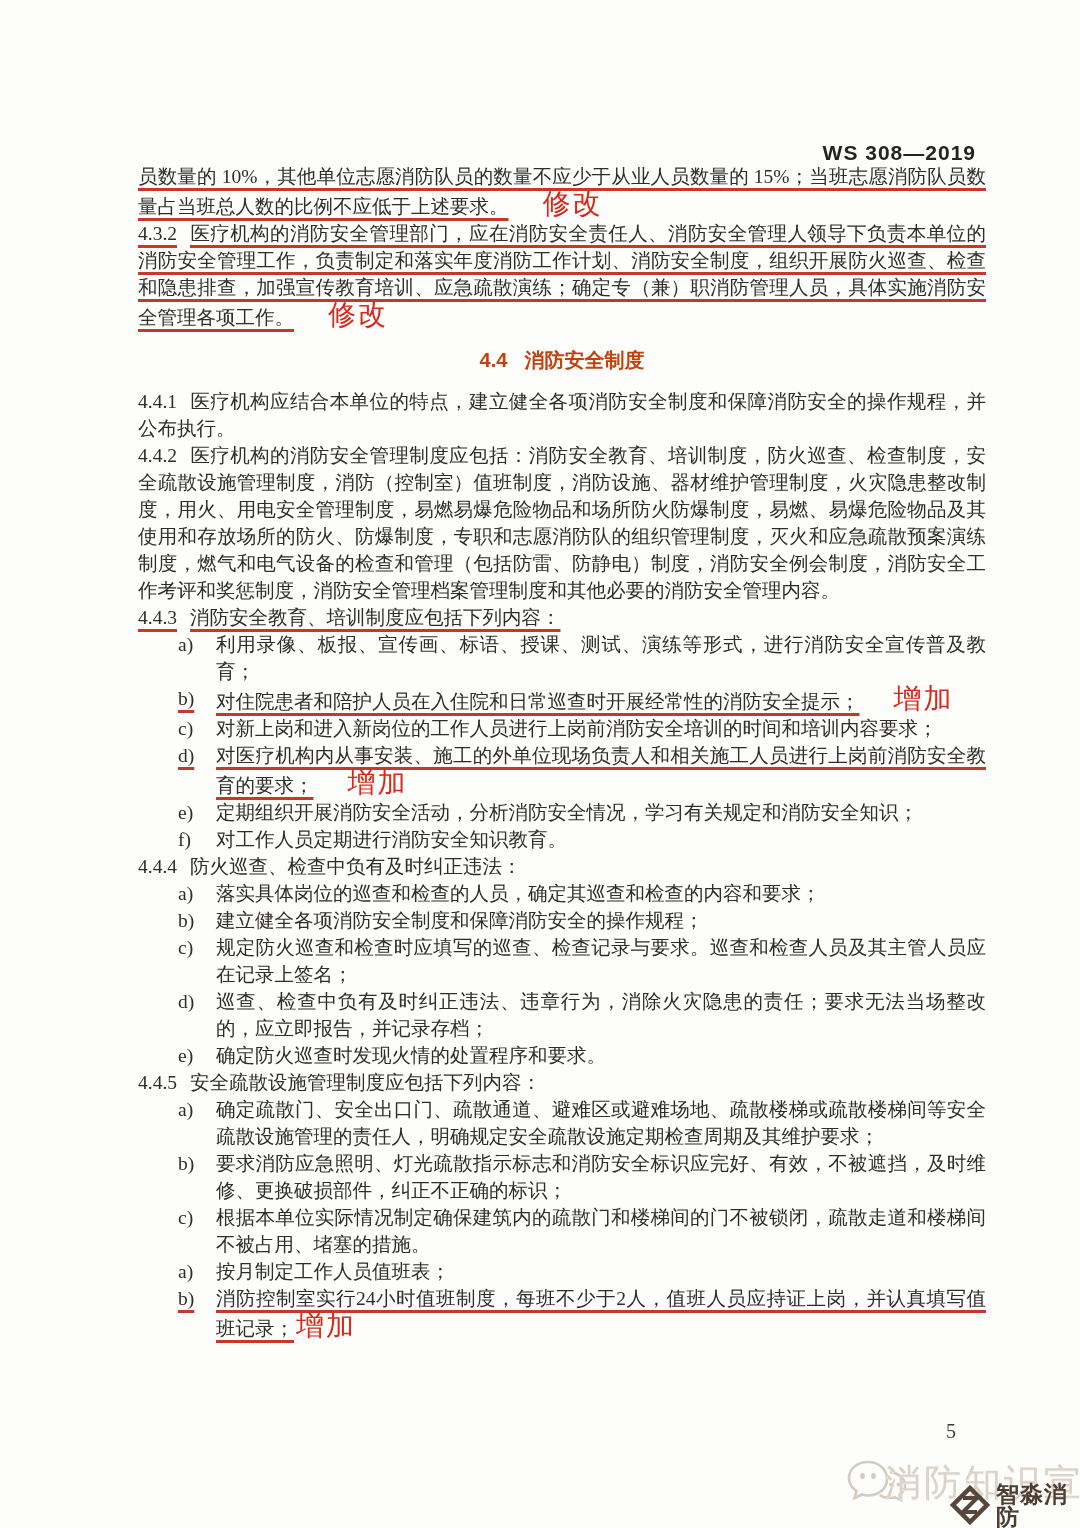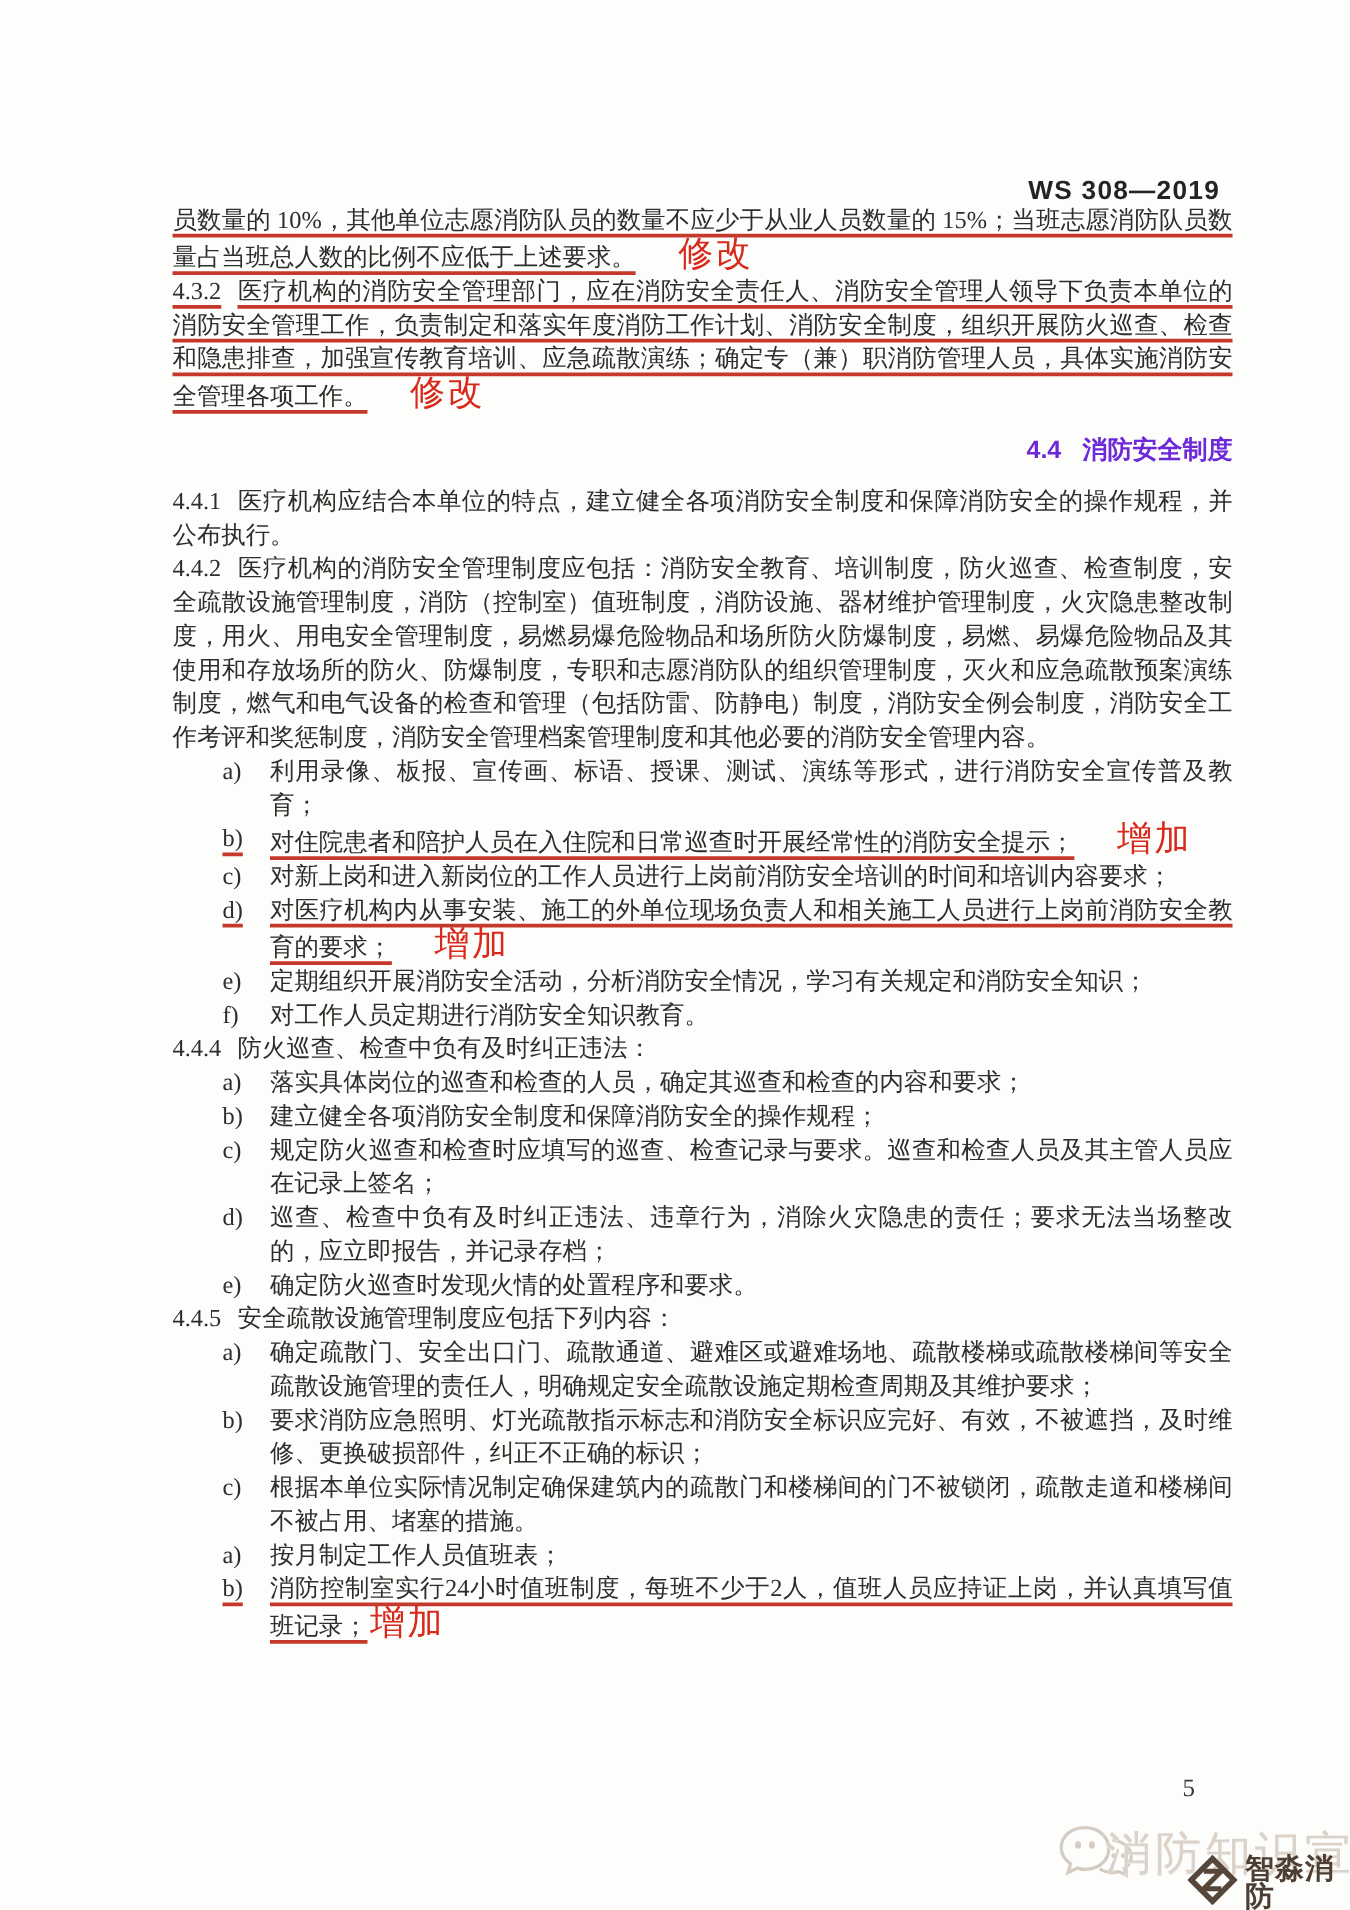--- a/index.html
+++ b/index.html
@@ -22,22 +22,22 @@
   .para { margin:0; }
   .p-label { margin-right:13px; white-space:nowrap; }
   .u {
     text-decoration:underline;
     text-decoration-color:#c5392c;
     text-decoration-thickness:3px;
     text-underline-offset:5px;
   }
   .heading {
     font-family:"Liberation Sans","DejaVu Sans",sans-serif;
-    font-weight:bold; font-size:20px; color:#6d28d9;
-    margin:16px 0 14px 0; text-align:right;
+    font-weight:bold; font-size:20px; color:#c2410c;
+    margin:16px 0 14px 0; text-align:center;
   }
   .heading .p-label { margin-right:17px; }
   .li { display:flex; align-items:flex-start; }
   .li-label { flex:none; min-width:28px; margin-left:40px; }
   .li-body { flex:1; text-align:justify; margin-left:10px; }
   .annot {
     color:#d8291a; font-size:28px; line-height:27px;
     margin-left:34px; white-space:nowrap; letter-spacing:2px;
   }
   .annot.tight { margin-left:2px; }
@@ -62,20 +62,21 @@
 <div class="page">
 
   <div class="std-header">WS 308—2019</div>
 
   <div class="content">
       <div class="para"><span class="u"><span>员数量的 10%，其他单位志愿消防队员的数量不应少于从业人员数量的 15%；当班志愿消防队员数量占当班总人数的比例不应低于上述要求。</span></span><span class="annot">修改</span></div>
       <div class="para"><span class="u"><span class="p-label">4.3.2</span><span>医疗机构的消防安全管理部门，应在消防安全责任人、消防安全管理人领导下负责本单位的消防安全管理工作，负责制定和落实年度消防工作计划、消防安全制度，组织开展防火巡查、检查和隐患排查，加强宣传教育培训、应急疏散演练；确定专（兼）职消防管理人员，具体实施消防安全管理各项工作。</span></span><span class="annot">修改</span></div>
       <div class="heading"><span class="p-label">4.4</span><span>消防安全制度</span></div>
       <div class="para"><span><span class="p-label">4.4.1</span><span>医疗机构应结合本单位的特点，建立健全各项消防安全制度和保障消防安全的操作规程，并公布执行。</span></span></div>
       <div class="para"><span><span class="p-label">4.4.2</span><span>医疗机构的消防安全管理制度应包括：消防安全教育、培训制度，防火巡查、检查制度，安全疏散设施管理制度，消防（控制室）值班制度，消防设施、器材维护管理制度，火灾隐患整改制度，用火、用电安全管理制度，易燃易爆危险物品和场所防火防爆制度，易燃、易爆危险物品及其使用和存放场所的防火、防爆制度，专职和志愿消防队的组织管理制度，灭火和应急疏散预案演练制度，燃气和电气设备的检查和管理（包括防雷、防静电）制度，消防安全例会制度，消防安全工作考评和奖惩制度，消防安全管理档案管理制度和其他必要的消防安全管理内容。</span></span></div>
+      <div class="para"><span class="u"><span class="p-label">4.4.3</span><span>消防安全教育、培训制度应包括下列内容：</span></span></div>
       <div class="li">
         <span class="li-label">a)</span>
         <div class="li-body"><span>利用录像、板报、宣传画、标语、授课、测试、演练等形式，进行消防安全宣传普及教育；</span></div>
       </div>
       <div class="li">
         <span class="li-label u">b)</span>
         <div class="li-body"><span class="u">对住院患者和陪护人员在入住院和日常巡查时开展经常性的消防安全提示；</span><span class="annot">增加</span></div>
       </div>
       <div class="li">
         <span class="li-label">c)</span>

